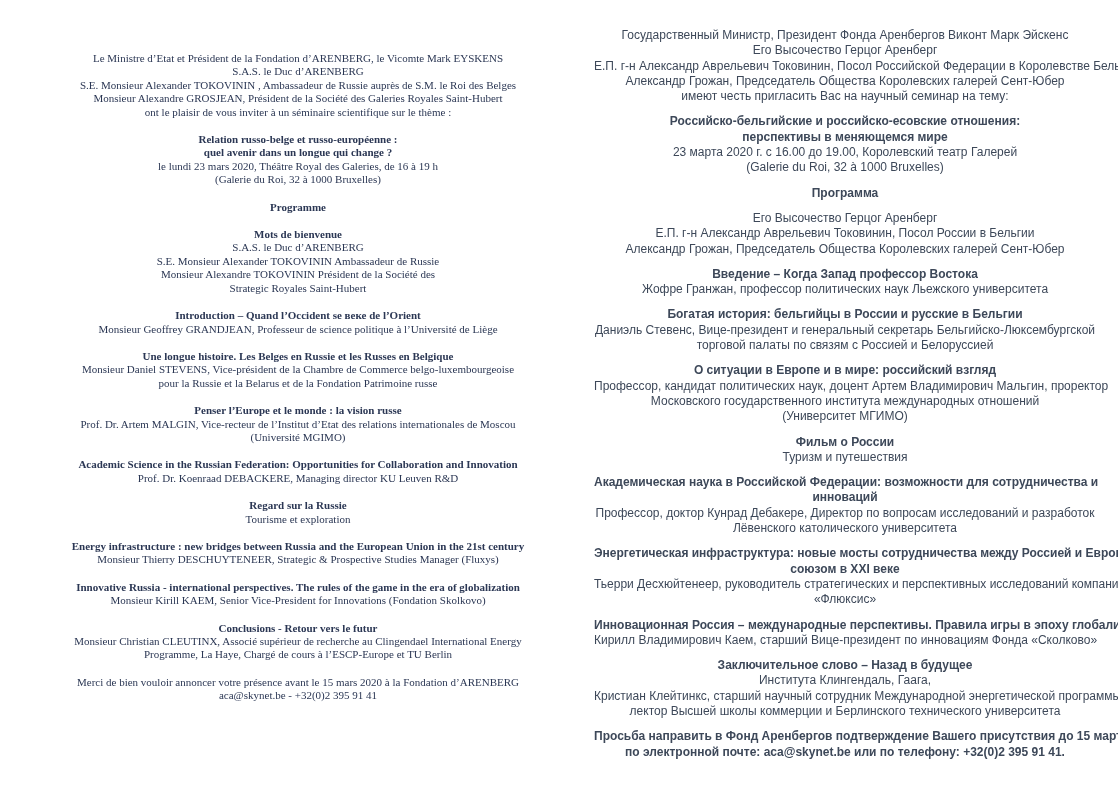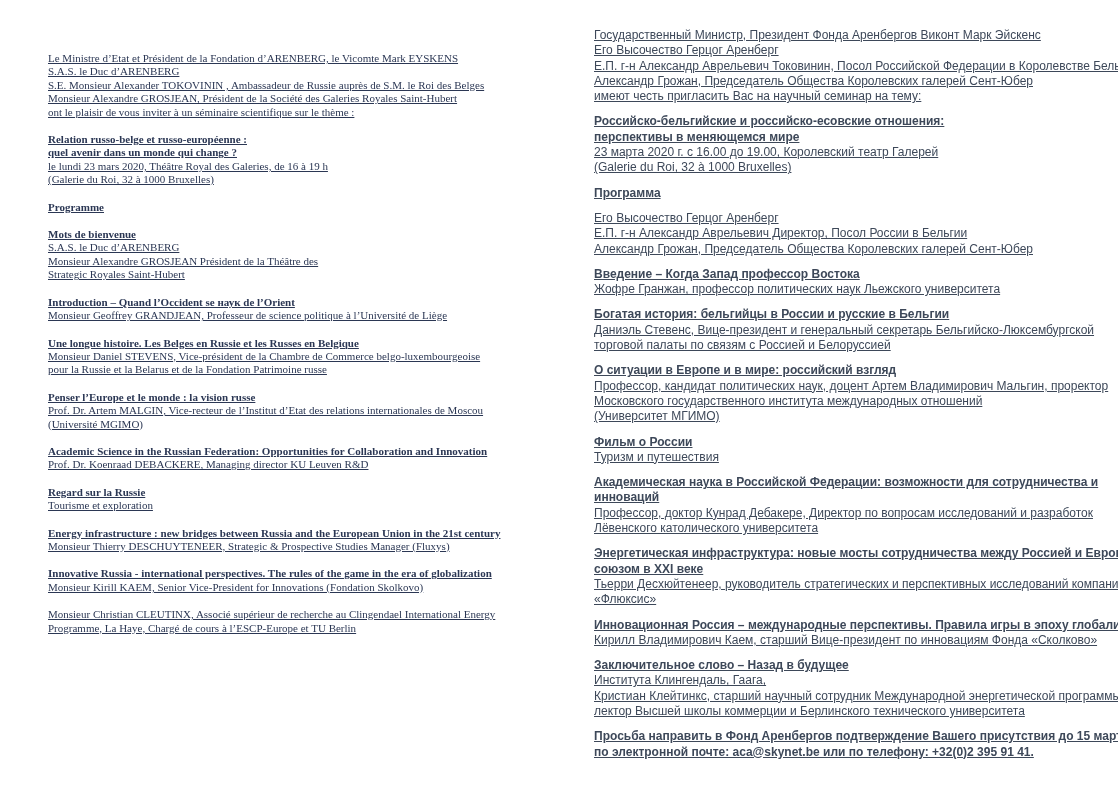--- a/index.html
+++ b/index.html
@@ -11,21 +11,21 @@
     overflow: hidden;
   }
   .spread {
     position: relative;
     width: 1118px;
     height: 790px;
     background: #ffffff;
   }
   .page {
     position: absolute;
-    text-decoration: underline;
+    text-align: center;
   }
   .page .block { margin: 0; padding: 0; }
   .page .line {
     display: block;
     white-space: nowrap;
   }
   .page .line.bold { font-weight: bold; }
 
   .page-french {
     left: 48px;
@@ -56,35 +56,36 @@
   <section class="page page-french">
       <p class="block">
         <span class="line">Le Ministre d’Etat et Président de la Fondation d’ARENBERG, le Vicomte Mark EYSKENS</span>
         <span class="line">S.A.S. le Duc d’ARENBERG</span>
         <span class="line">S.E. Monsieur Alexander TOKOVININ , Ambassadeur de Russie auprès de S.M. le Roi des Belges</span>
         <span class="line">Monsieur Alexandre GROSJEAN, Président de la Société des Galeries Royales Saint-Hubert</span>
         <span class="line">ont le plaisir de vous inviter à un séminaire scientifique sur le thème :</span>
       </p>
       <p class="block">
         <span class="line bold">Relation russo-belge et russo-européenne :</span>
-        <span class="line bold">quel avenir dans un monde qui change ?</span>
+        <span class="line bold">quel avenir dans un longue qui change ?</span>
         <span class="line">le lundi 23 mars 2020, Théâtre Royal des Galeries, de 16 à 19 h</span>
         <span class="line">(Galerie du Roi, 32 à 1000 Bruxelles)</span>
       </p>
       <p class="block">
         <span class="line bold">Programme</span>
       </p>
       <p class="block">
         <span class="line bold">Mots de bienvenue</span>
         <span class="line">S.A.S. le Duc d’ARENBERG</span>
-        <span class="line">Monsieur Alexandre GROSJEAN Président de la Théâtre des</span>
+        <span class="line">S.E. Monsieur Alexander TOKOVININ  Ambassadeur de Russie</span>
+        <span class="line">Monsieur Alexandre TOKOVININ Président de la Société des</span>
         <span class="line">Strategic Royales Saint-Hubert</span>
       </p>
       <p class="block">
-        <span class="line bold">Introduction – Quand l’Occident se наук de l’Orient</span>
+        <span class="line bold">Introduction – Quand l’Occident se веке de l’Orient</span>
         <span class="line">Monsieur Geoffrey GRANDJEAN, Professeur de science politique à l’Université de Liège</span>
       </p>
       <p class="block">
         <span class="line bold">Une longue histoire. Les Belges en Russie et les Russes en Belgique</span>
         <span class="line">Monsieur Daniel STEVENS, Vice-président de la Chambre de Commerce belgo-luxembourgeoise</span>
         <span class="line">pour la Russie et la Belarus et de la Fondation Patrimoine russe</span>
       </p>
       <p class="block">
         <span class="line bold">Penser l’Europe et le monde : la vision russe</span>
         <span class="line">Prof. Dr. Artem MALGIN, Vice-recteur de l’Institut d’Etat des relations internationales de Moscou</span>
@@ -100,22 +101,27 @@
       </p>
       <p class="block">
         <span class="line bold">Energy infrastructure : new bridges between Russia and the European Union in the 21st century</span>
         <span class="line">Monsieur Thierry DESCHUYTENEER, Strategic &amp; Prospective Studies Manager (Fluxys)</span>
       </p>
       <p class="block">
         <span class="line bold">Innovative Russia - international perspectives. The rules of the game in the era of globalization</span>
         <span class="line">Monsieur Kirill KAEM, Senior Vice-President for Innovations (Fondation Skolkovo)</span>
       </p>
       <p class="block">
+        <span class="line bold">Conclusions - Retour vers le futur</span>
         <span class="line">Monsieur Christian CLEUTINX, Associé supérieur de recherche au Clingendael International Energy</span>
         <span class="line">Programme, La Haye, Chargé de cours à l’ESCP-Europe et TU Berlin</span>
+      </p>
+      <p class="block">
+        <span class="line">Merci de bien vouloir annoncer votre présence avant le 15 mars 2020 à la Fondation d’ARENBERG</span>
+        <span class="line">aca@skynet.be - +32(0)2 395 91 41</span>
       </p>
     </section>
   <section class="page page-russian">
       <p class="block">
         <span class="line">Государственный Министр, Президент Фонда Аренбергов Виконт Марк Эйскенс</span>
         <span class="line">Его Высочество Герцог Аренберг</span>
         <span class="line">Е.П. г-н Александр Аврельевич Токовинин, Посол Российской Федерации в Королевстве Бельгия</span>
         <span class="line">Александр Грожан, Председатель Общества Королевских галерей Сент-Юбер</span>
         <span class="line">имеют честь пригласить Вас на научный семинар на тему:</span>
       </p>
@@ -123,21 +129,21 @@
         <span class="line bold">Российско-бельгийские и российско-есовские отношения:</span>
         <span class="line bold">перспективы в меняющемся мире</span>
         <span class="line">23 марта 2020 г. с 16.00 до 19.00, Королевский театр Галерей</span>
         <span class="line">(Galerie du Roi, 32 à 1000 Bruxelles)</span>
       </p>
       <p class="block">
         <span class="line bold">Программа</span>
       </p>
       <p class="block">
         <span class="line">Его Высочество Герцог Аренберг</span>
-        <span class="line">Е.П. г-н Александр Аврельевич Директор, Посол России в Бельгии</span>
+        <span class="line">Е.П. г-н Александр Аврельевич Токовинин, Посол России в Бельгии</span>
         <span class="line">Александр Грожан, Председатель Общества Королевских галерей Сент-Юбер</span>
       </p>
       <p class="block">
         <span class="line bold">Введение – Когда Запад профессор Востока</span>
         <span class="line">Жофре Гранжан, профессор политических наук Льежского университета</span>
       </p>
       <p class="block">
         <span class="line bold">Богатая история: бельгийцы в России и русские в Бельгии</span>
         <span class="line">Даниэль Стевенс, Вице-президент и генеральный секретарь Бельгийско-Люксембургской</span>
         <span class="line">торговой палаты по связям с Россией и Белоруссией</span>

